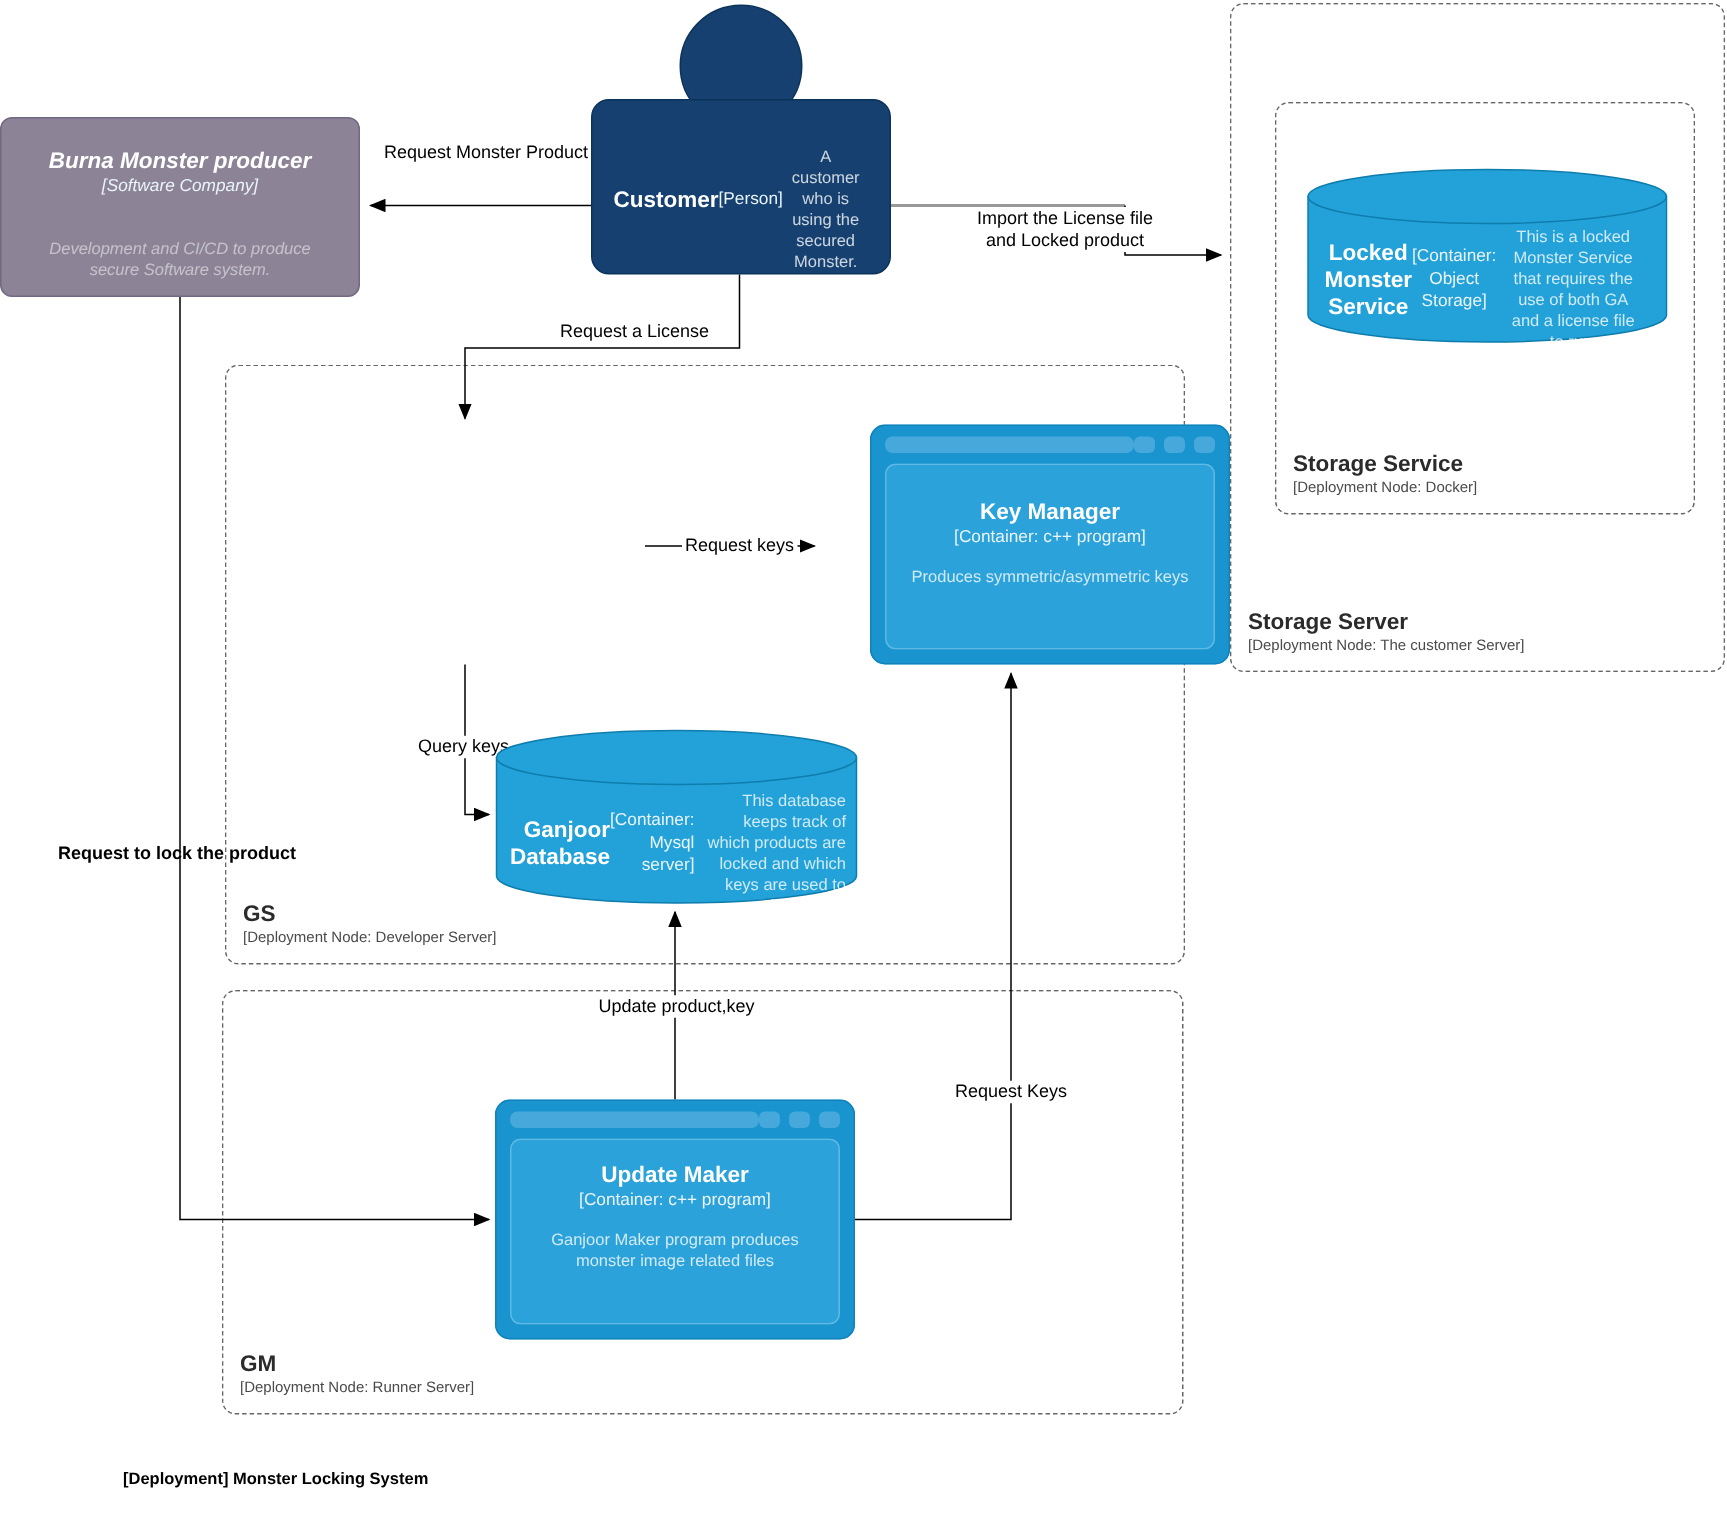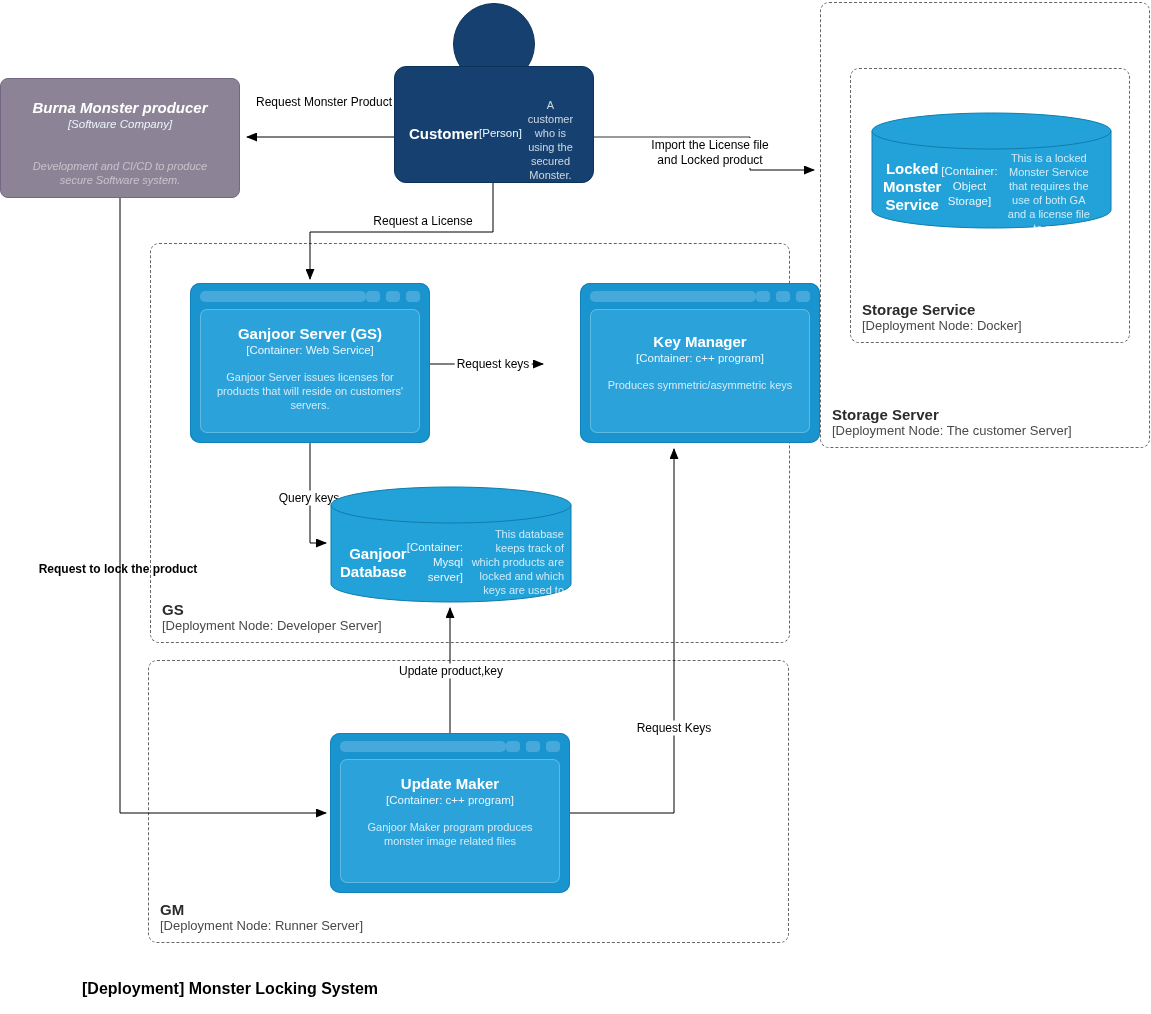--- a/index.html
+++ b/index.html
@@ -41,23 +41,23 @@
   
   .n-title{font-size:15px;font-weight:bold;color:#ffffff;line-height:18px;}
   .n-type{font-size:11.5px;color:#eaf4fb;line-height:15px;}
   .n-desc{margin-top:12px;font-size:11px;color:rgba(255,255,255,0.78);line-height:14px;
           padding:0 6px;}
   .company .n-desc{color:rgba(255,255,255,0.5);margin-top:27px;}
   
   .group{position:absolute;border:1.5px dashed #666;border-radius:9px;box-sizing:border-box;}
   .group-label{position:absolute;left:11px;bottom:9px;}
   .group-name{font-size:15px;font-weight:bold;color:#2b2b2b;line-height:18px;}
-  .group-type{font-size:13px;color:#4a4a4a;line-height:14px;}
+  .group-type{font-size:10px;color:#4a4a4a;line-height:14px;}
   
-  .diagram-title{position:absolute;left:82px;top:980px;font-size:16px;font-weight:bold;color:#000;}
+  .diagram-title{position:absolute;left:82px;top:980px;font-size:11px;font-weight:bold;color:#000;}
 </style>
 </head>
 <body>
 
 <div id="canvas">
 
   <div class="group" style="left:820px;top:2px;width:330px;height:446px;">
     <div class="group-label">
       <div class="group-name">Storage Server</div>
       <div class="group-type">[Deployment Node: The customer Server]</div>
@@ -138,31 +138,20 @@
       <path d="M1,19 A119.5,18 0 0 1 240,19 L240,98 A119.5,18 0 0 1 1,98 Z" fill="#23A2D9" stroke="#0E7DAD" stroke-width="1"></path>
       <path d="M1,19 A119.5,18 0 0 0 240,19" fill="none" stroke="#0E7DAD" stroke-width="1"></path>
     </svg>
     <div class="cyl-text" style="padding:32px 12px 0 12px;">
       <div class="n-title">Locked Monster Service</div>
       <div class="n-type">[Container: Object Storage]</div>
       <div class="n-desc">This is a locked Monster Service that requires the use of both GA and a license file to run.</div>
     </div>
   </div>
 
-  <div class="browser" style="left:190px;top:283px;">
-    <div class="pill"></div>
-    <div class="bbtn b1"></div>
-    <div class="bbtn b2"></div>
-    <div class="bbtn b3"></div>
-    <div class="panel">
-      <div class="n-title">Ganjoor Server (GS)</div>
-      <div class="n-type">[Container: Web Service]</div>
-      <div class="n-desc">Ganjoor Server issues licenses for products that will reside on customers' servers.</div>
-    </div>
-  </div>
 
   <div class="browser" style="left:580px;top:283px;">
     <div class="pill"></div>
     <div class="bbtn b1"></div>
     <div class="bbtn b2"></div>
     <div class="bbtn b3"></div>
     <div class="panel" style="padding-top:24px;">
       <div class="n-title">Key Manager</div>
       <div class="n-type">[Container: c++ program]</div>
       <div class="n-desc">Produces symmetric/asymmetric keys</div>

